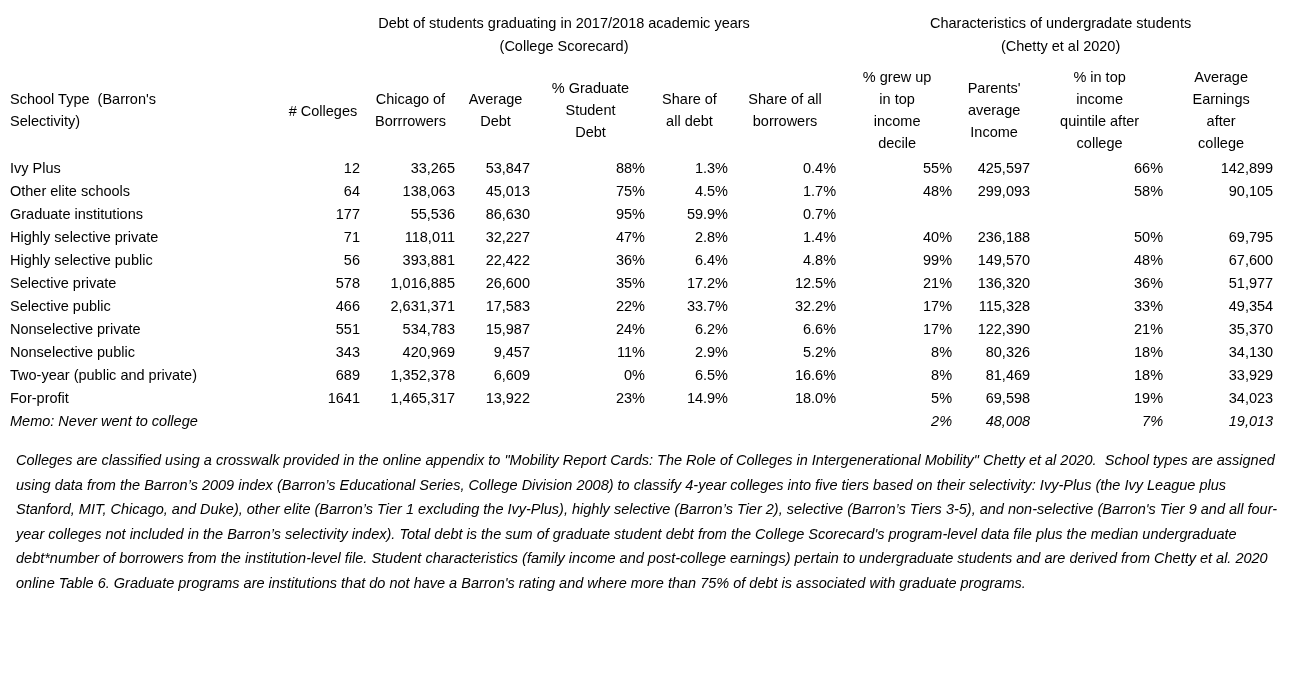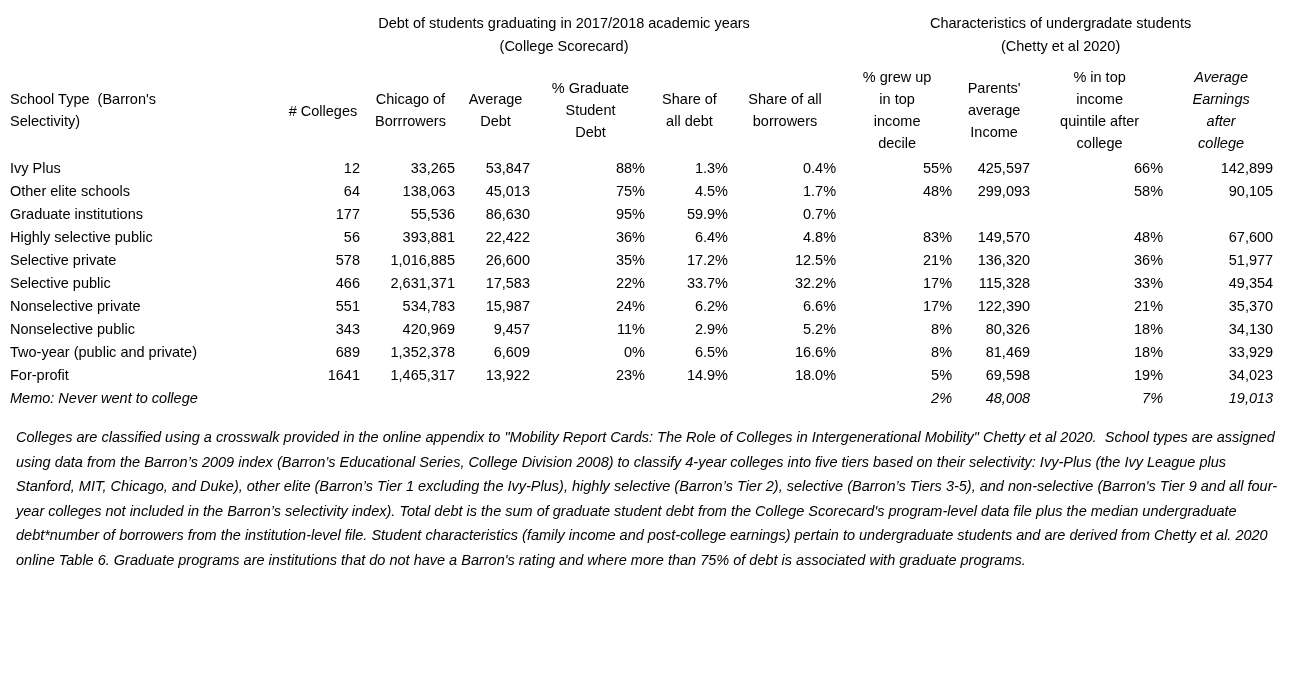--- a/index.html
+++ b/index.html
@@ -53,21 +53,21 @@
   .hwrap { display: inline-block; white-space: pre-wrap; vertical-align: middle; }
   .w-school   { max-width: 175px; text-align: left; }
   .w-borr     { max-width: 80px; }
   .w-avgdebt  { max-width: 62px; }
   .w-graddebt { max-width: 80px; }
   .w-sharedebt{ max-width: 62px; }
   .w-shareborr{ max-width: 84px; }
   .w-decile   { max-width: 70px; }
   .w-parents  { max-width: 60px; }
   .w-quintile { max-width: 94px; }
-  .w-earnings { max-width: 64px; font-style: italic; }
+  .w-earnings { max-width: 64px; }
 
   tbody td {
     line-height: 23px;
     white-space: nowrap;
     text-align: right;
     padding: 0 6px 0 0;
   }
   tbody td:first-child {
     text-align: left;
     padding-left: 2px;
@@ -159,28 +159,41 @@
           <td>86,630</td>
           <td>95%</td>
           <td>59.9%</td>
           <td>0.7%</td>
           <td></td>
           <td></td>
           <td></td>
           <td></td>
         </tr>
         <tr>
+          <td>Highly selective private</td>
+          <td>71</td>
+          <td>118,011</td>
+          <td>32,227</td>
+          <td>47%</td>
+          <td>2.8%</td>
+          <td>1.4%</td>
+          <td>40%</td>
+          <td>236,188</td>
+          <td>50%</td>
+          <td>69,795</td>
+        </tr>
+        <tr>
           <td>Highly selective public</td>
           <td>56</td>
           <td>393,881</td>
           <td>22,422</td>
           <td>36%</td>
           <td>6.4%</td>
           <td>4.8%</td>
-          <td>83%</td>
+          <td>99%</td>
           <td>149,570</td>
           <td>48%</td>
           <td>67,600</td>
         </tr>
         <tr>
           <td>Selective private</td>
           <td>578</td>
           <td>1,016,885</td>
           <td>26,600</td>
           <td>35%</td>

